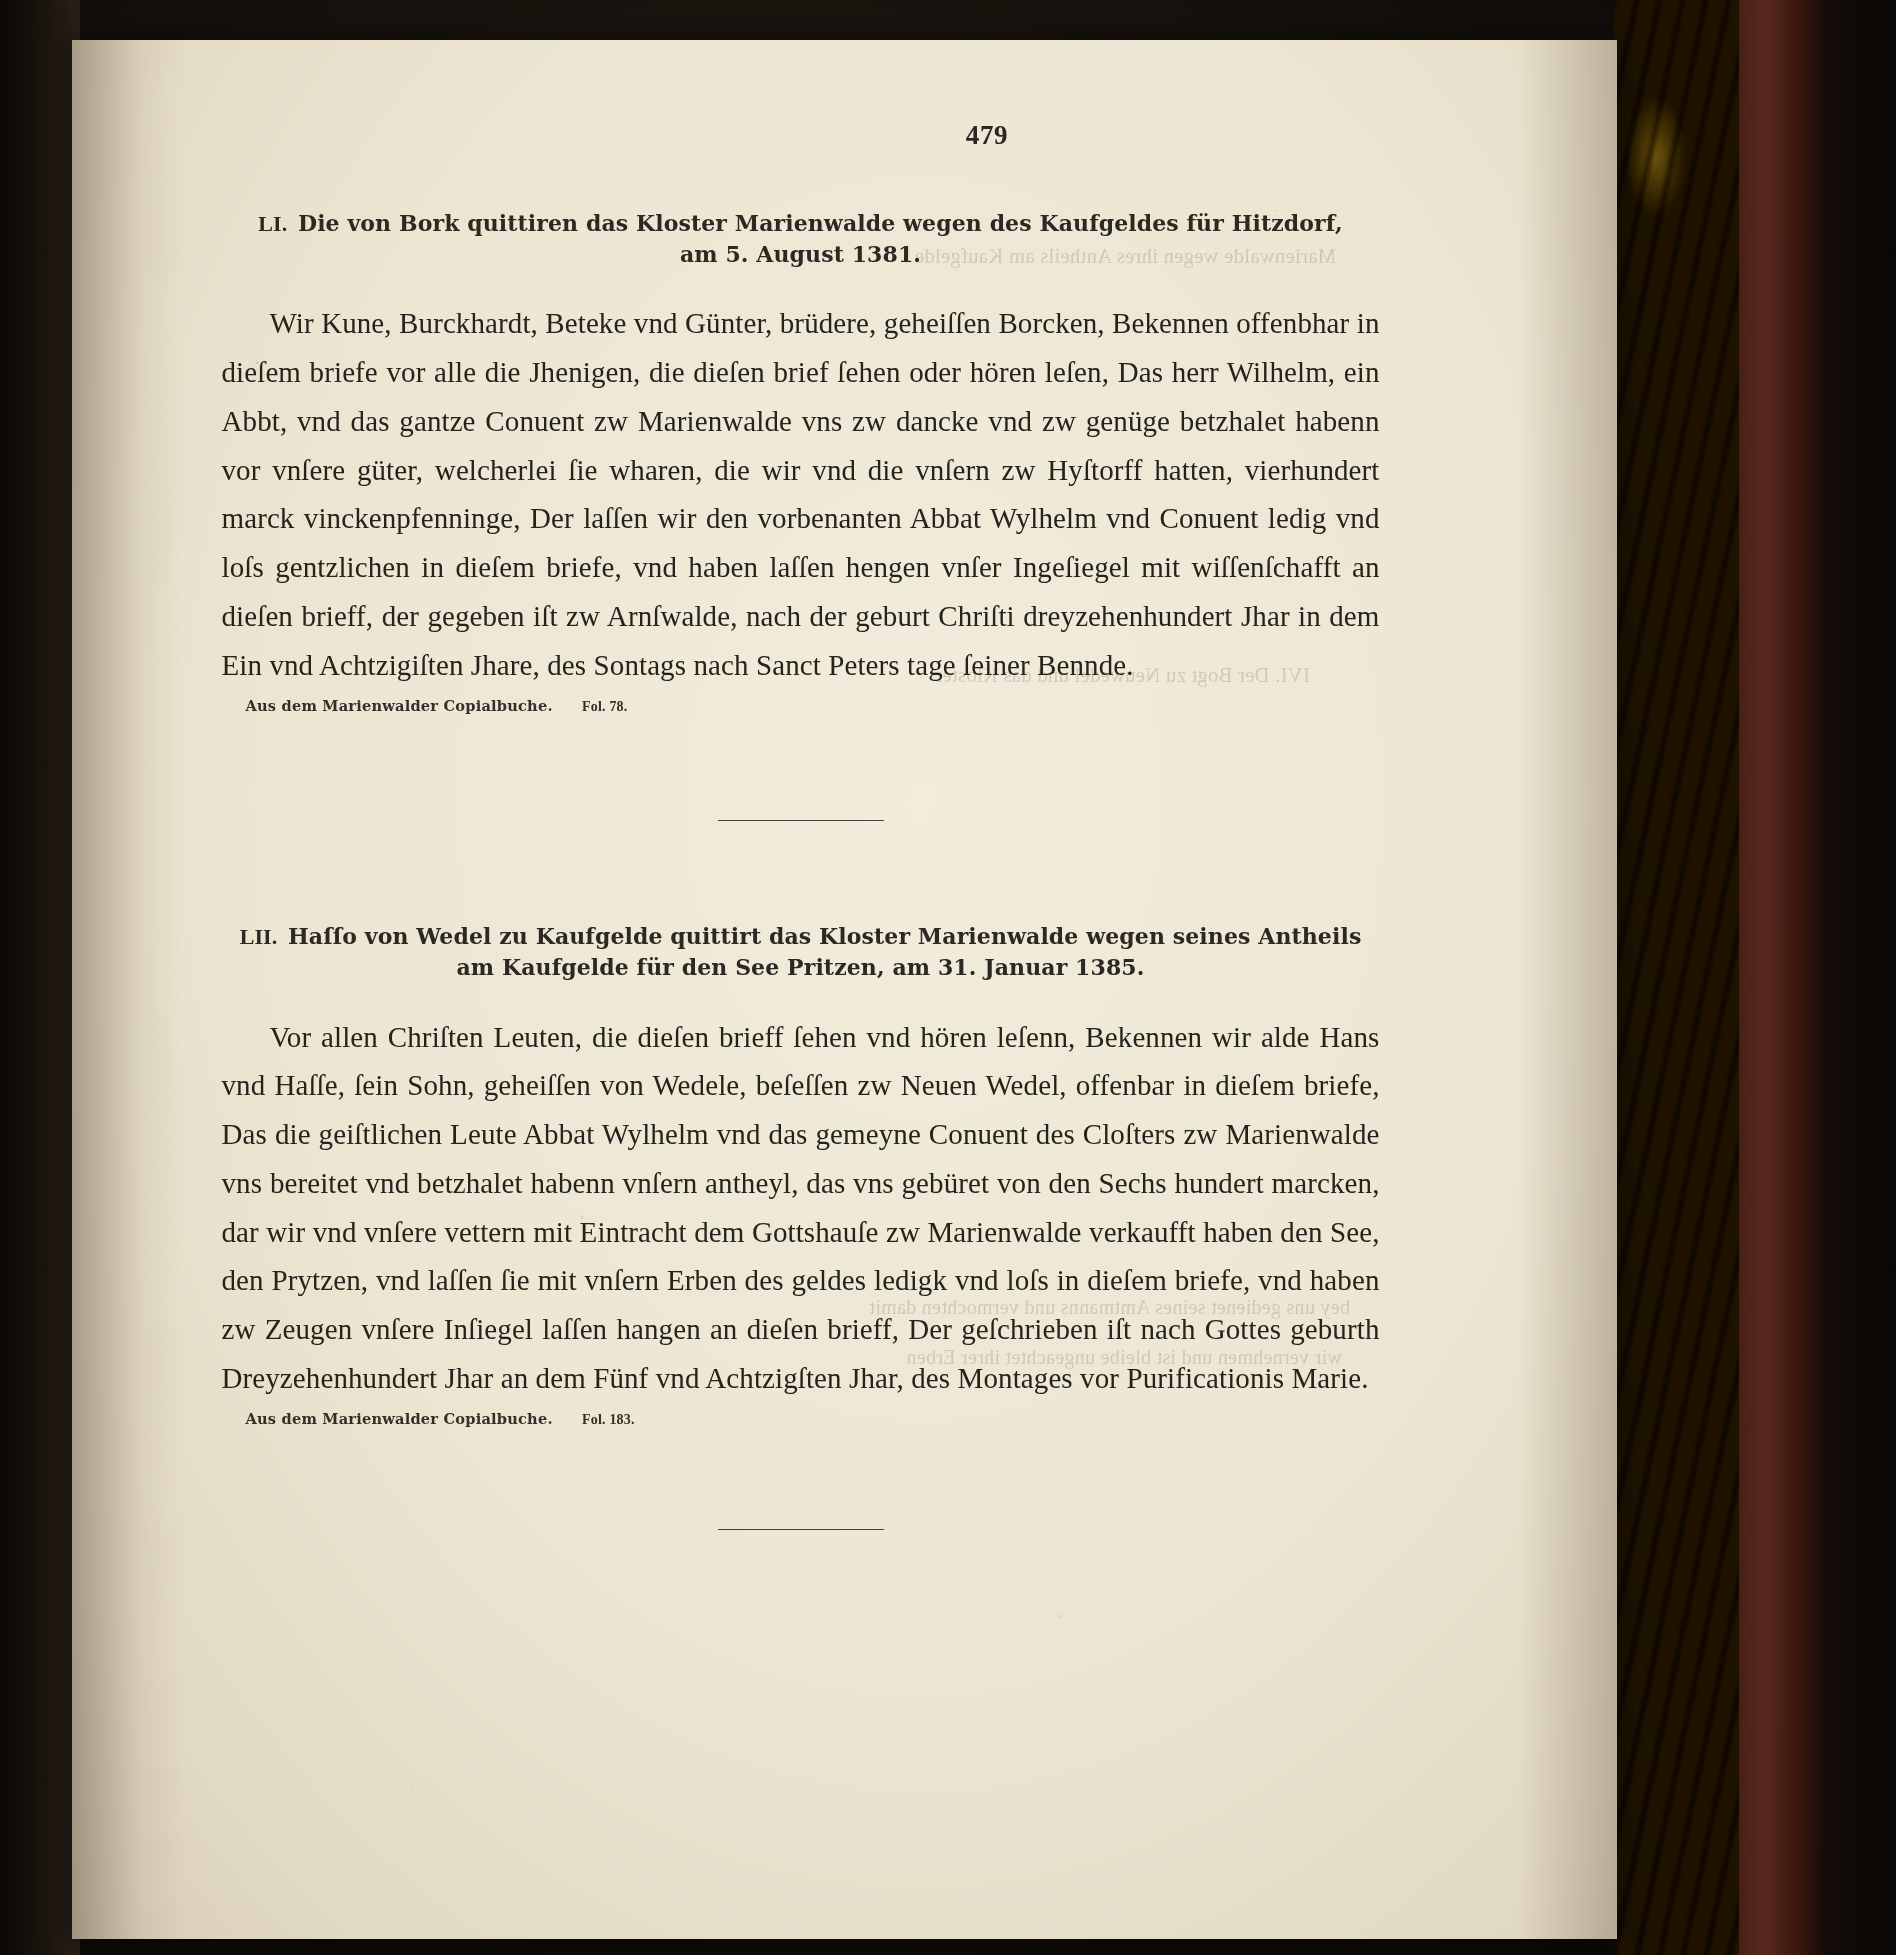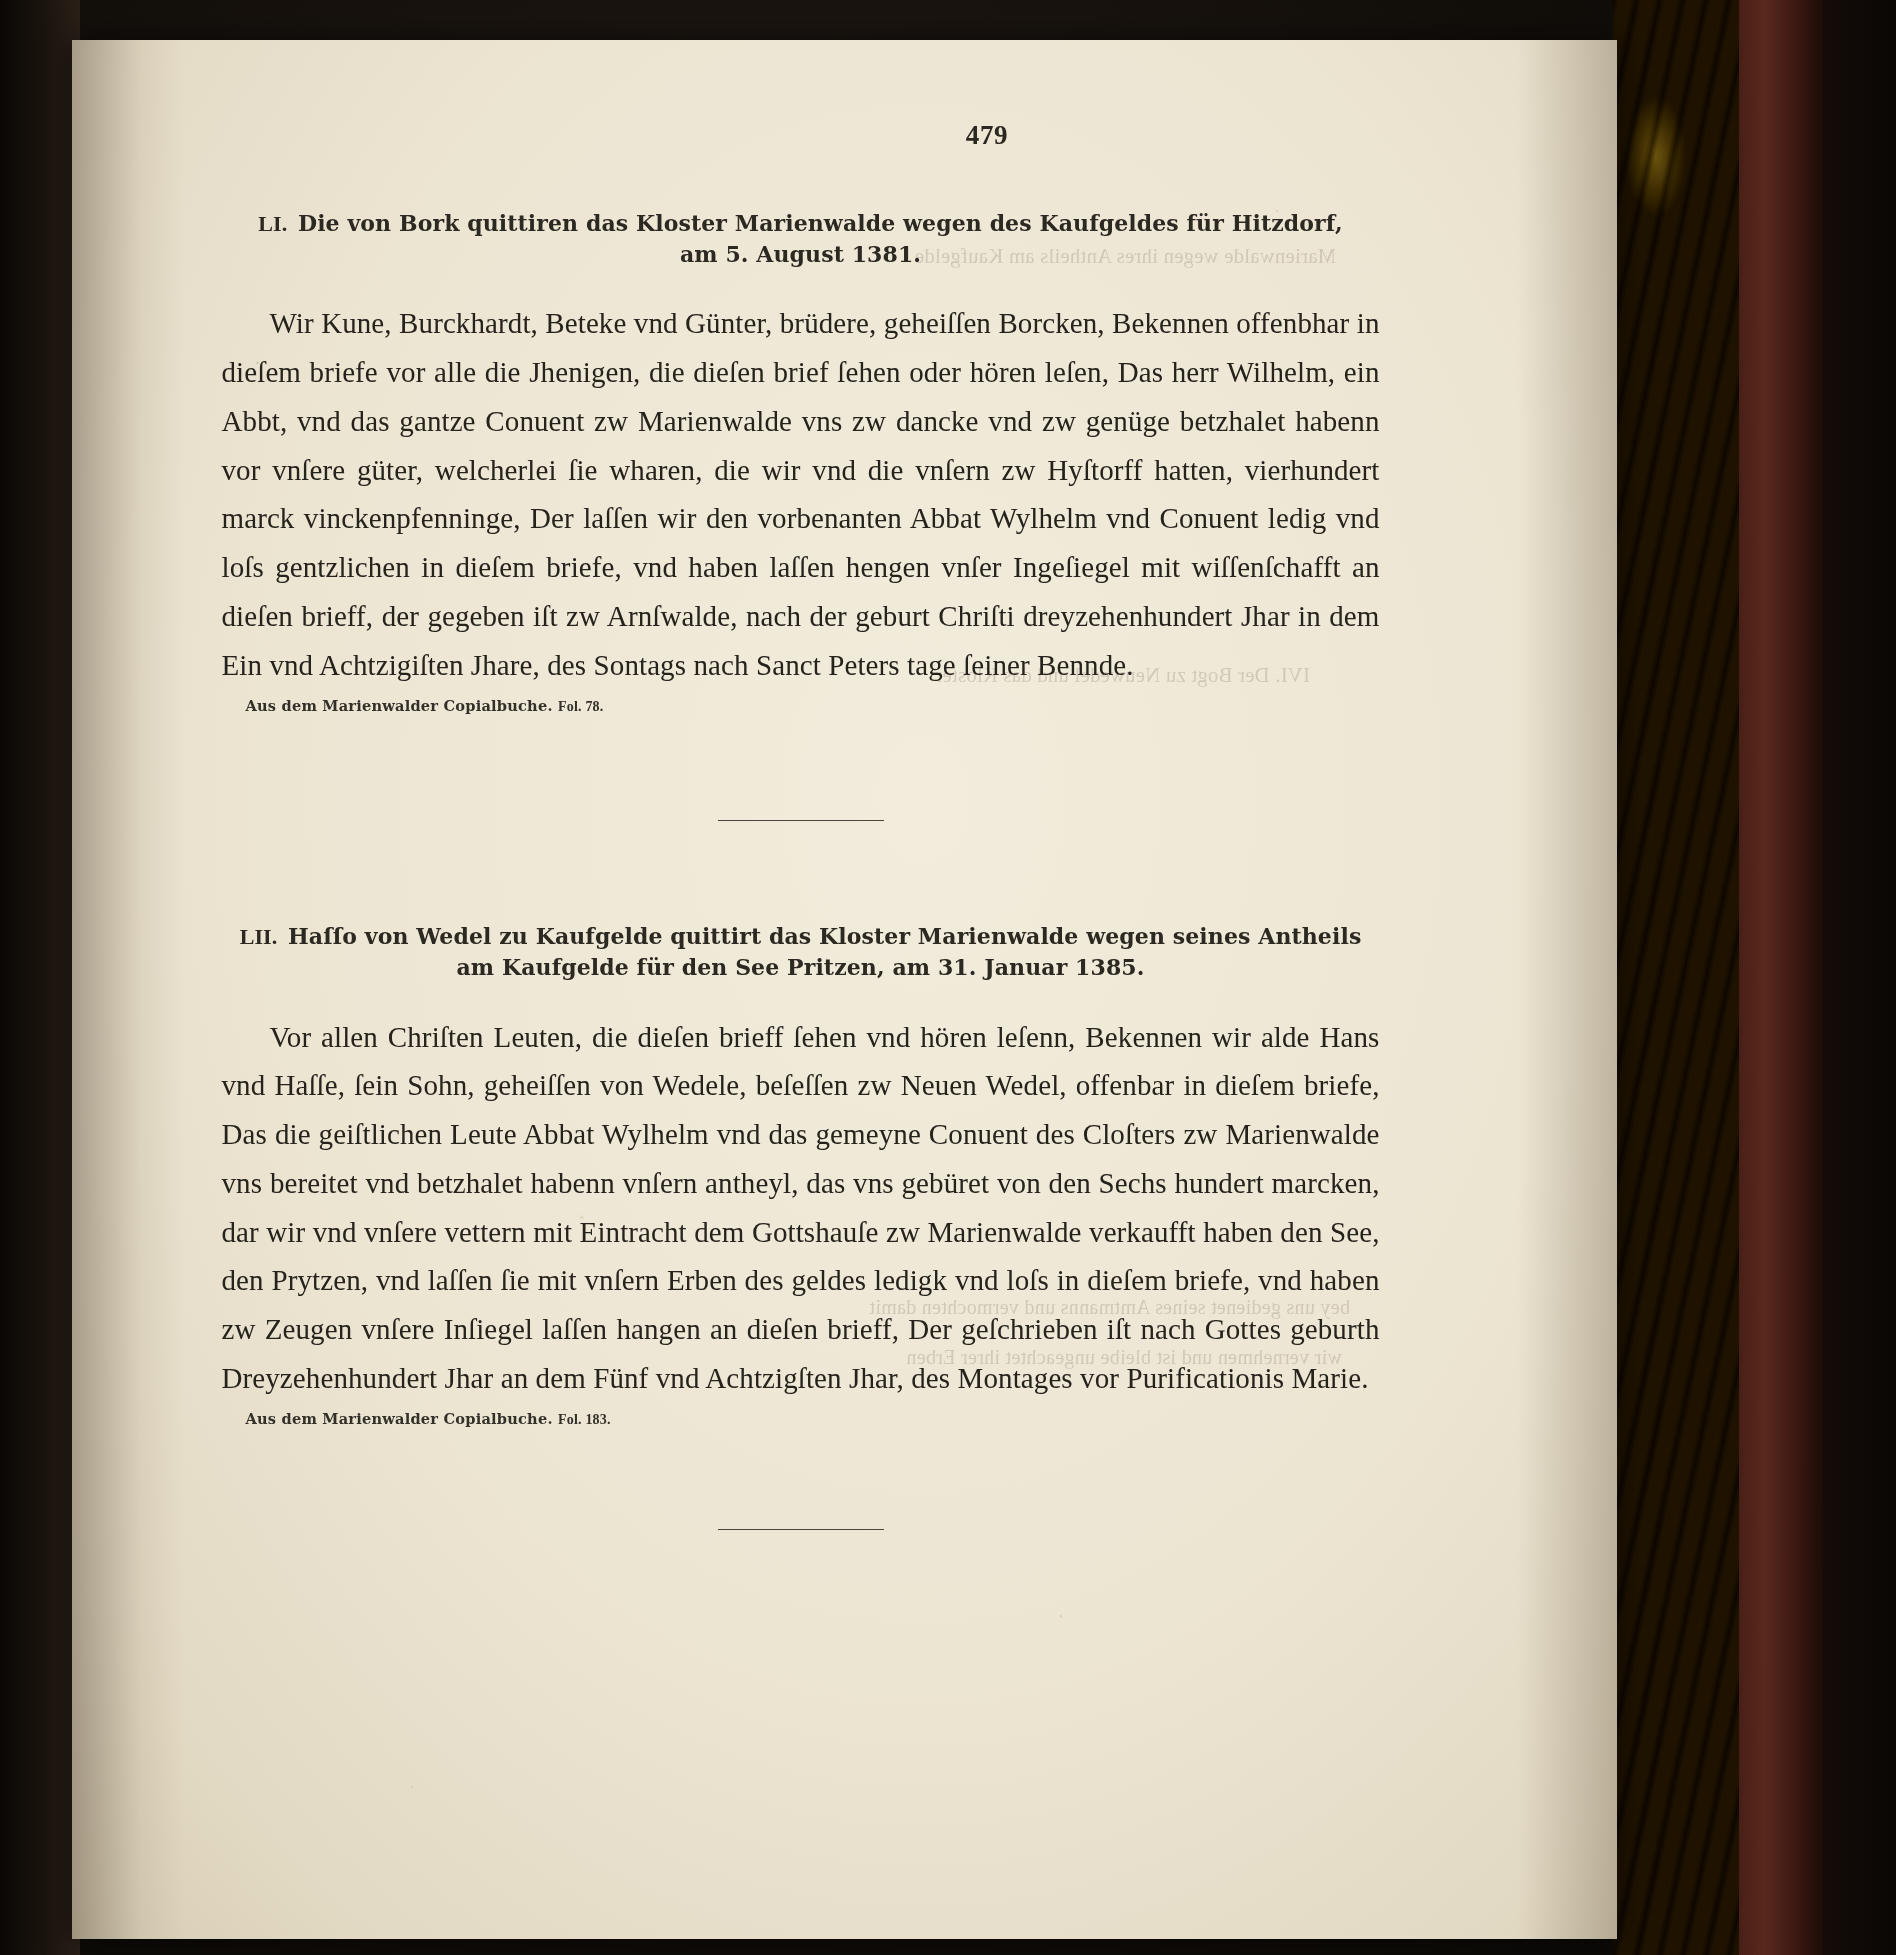--- a/index.html
+++ b/index.html
@@ -186,21 +186,21 @@
   .source-note {
     font-size: 14.6px;
     margin: 8px auto 0 auto;
     width: 1158px;
     padding-left: 48px;
     color: #33302a;
     font-family: "DejaVu Serif", serif;
     font-weight: 700;
     letter-spacing: 0.2px;
   }
-  .source-note .fol { font-family: "Liberation Serif", serif; font-weight: bold; font-size: 14px;}
+  .source-note .fol { font-family: "Liberation Serif", serif; font-weight: bold; font-size: 14px; margin-left: 24px;}
 
   .rule {
     width: 166px;
     height: 0;
     border-top: 1.3px solid #4a453c;
     margin: 105px auto 100px auto;
   }
   .rule.bottom { margin: 101px auto 0 auto; }
 
 </style>

